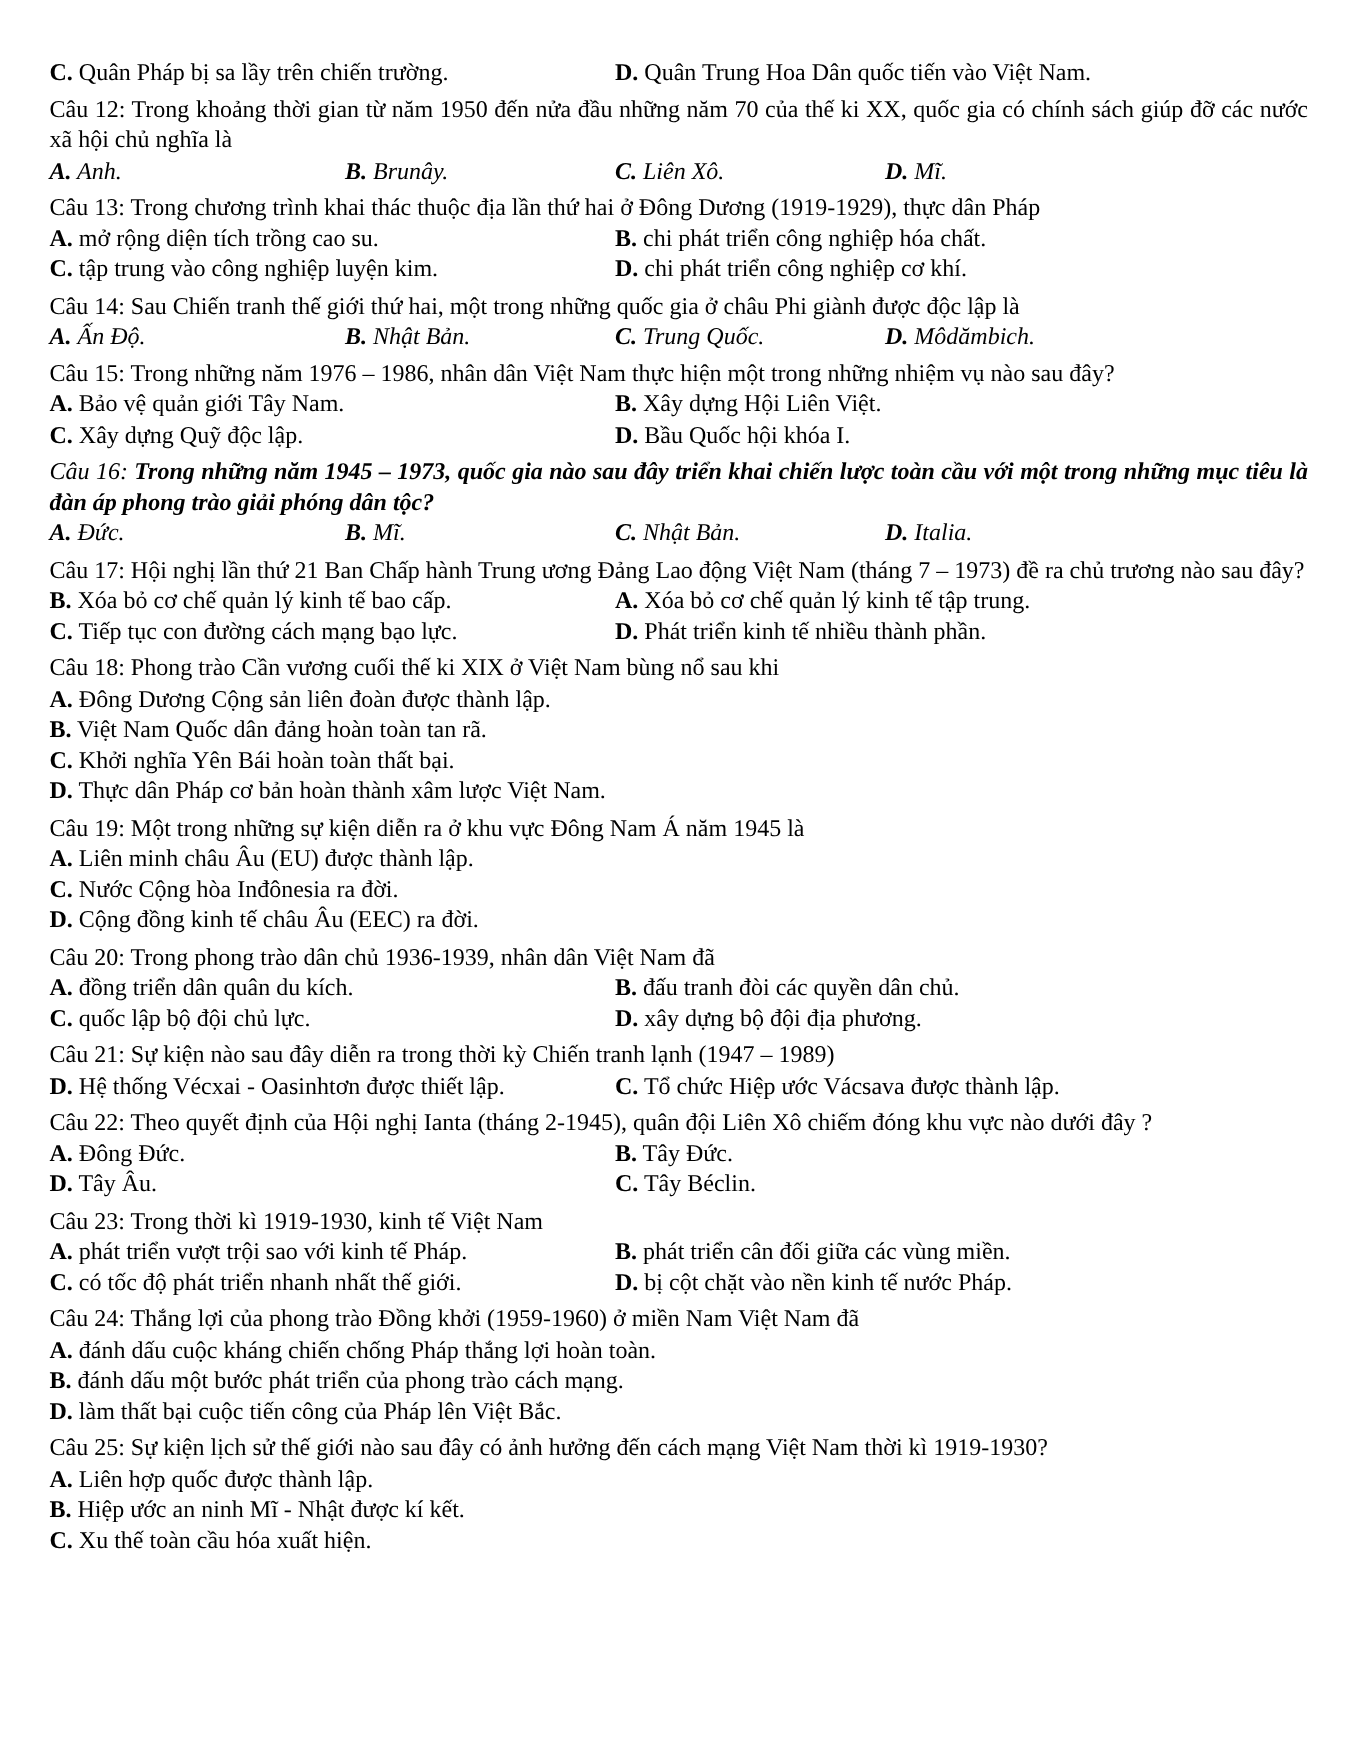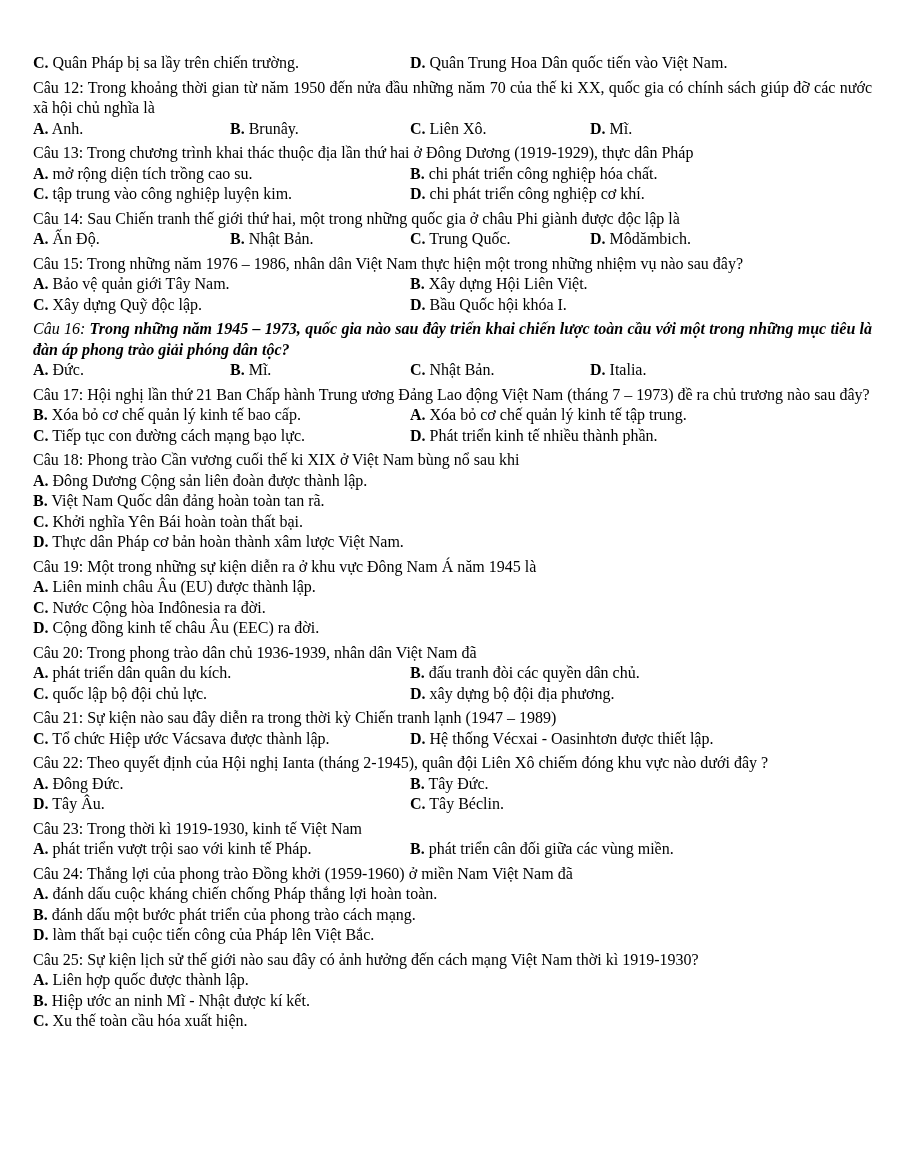--- a/index.html
+++ b/index.html
@@ -1,30 +1,30 @@
 <!DOCTYPE html>
 <html><head>
 <meta charset="utf-8">
 <style>
   html,body{margin:0;padding:0;background:#ffffff;}
   .page{
     width:900px;height:1087px;box-sizing:border-box;
     background:#ffffff;color:#000000;
     font-family:"Liberation Serif","DejaVu Serif",serif;
     font-size:16px;line-height:20.5px;
-    padding:53px 28px 0 33px;overflow:hidden;
+    padding:39px 28px 0 33px;overflow:hidden;
   }
   .q{margin-top:4px;}
   .q:first-child{margin-top:0;}
   .qtext{text-align:justify;}
   .qlabel{font-weight:normal;}
   .bi{font-weight:bold;font-style:italic;}
   .oletter{font-weight:bold;}
   .row{display:grid;}
-  .row.four{grid-template-columns:197px 180px 180px 1fr;}
+  .row.four{grid-template-columns:197px 180px 180px 1fr;font-style:italic;}
   .row.pair{grid-template-columns:377px 1fr;}
   .row.stack{grid-template-columns:1fr;}
   .cell{white-space:nowrap;}
 </style>
 </head>
 <body>
 
 <div class="page" id="page">
     <div class="q">
       <div class="row pair">
@@ -115,51 +115,55 @@
       <div class="row stack">
         <span class="cell"><span class="oletter">C.</span> <span>Nước Cộng hòa Inđônesia ra đời.</span></span>
       </div>
       <div class="row stack">
         <span class="cell"><span class="oletter">D.</span> <span>Cộng đồng kinh tế châu Âu (EEC) ra đời.</span></span>
       </div>
     </div>
     <div class="q">
       <div class="qtext"><span class="qlabel">Câu 20:</span> <span>Trong phong trào dân chủ 1936-1939, nhân dân Việt Nam đã</span></div>
       <div class="row pair">
-        <span class="cell"><span class="oletter">A.</span> <span>phát triển dân quân du kích.</span></span>
+        <span class="cell"><span class="oletter">A.</span> <span>đồng triển dân quân du kích.</span></span>
         <span class="cell"><span class="oletter">B.</span> <span>đấu tranh đòi các quyền dân chủ.</span></span>
       </div>
       <div class="row pair">
         <span class="cell"><span class="oletter">C.</span> <span>quốc lập bộ đội chủ lực.</span></span>
         <span class="cell"><span class="oletter">D.</span> <span>xây dựng bộ đội địa phương.</span></span>
       </div>
     </div>
     <div class="q">
       <div class="qtext"><span class="qlabel">Câu 21:</span> <span>Sự kiện nào sau đây diễn ra trong thời kỳ Chiến tranh lạnh (1947 – 1989)</span></div>
       <div class="row pair">
+        <span class="cell"><span class="oletter">D.</span> <span>Hệ thống Vécxai - Oasinhtơn được thiết lập.</span></span>
         <span class="cell"><span class="oletter">C.</span> <span>Tổ chức Hiệp ước Vácsava được thành lập.</span></span>
-        <span class="cell"><span class="oletter">D.</span> <span>Hệ thống Vécxai - Oasinhtơn được thiết lập.</span></span>
       </div>
     </div>
     <div class="q">
       <div class="qtext"><span class="qlabel">Câu 22:</span> <span>Theo quyết định của Hội nghị Ianta (tháng 2-1945), quân đội Liên Xô chiếm đóng khu vực nào dưới đây ?</span></div>
       <div class="row pair">
         <span class="cell"><span class="oletter">A.</span> <span>Đông Đức.</span></span>
         <span class="cell"><span class="oletter">B.</span> <span>Tây Đức.</span></span>
       </div>
       <div class="row pair">
         <span class="cell"><span class="oletter">D.</span> <span>Tây Âu.</span></span>
         <span class="cell"><span class="oletter">C.</span> <span>Tây Béclin.</span></span>
       </div>
     </div>
     <div class="q">
       <div class="qtext"><span class="qlabel">Câu 23:</span> <span>Trong thời kì 1919-1930, kinh tế Việt Nam</span></div>
       <div class="row pair">
         <span class="cell"><span class="oletter">A.</span> <span>phát triển vượt trội sao với kinh tế Pháp.</span></span>
         <span class="cell"><span class="oletter">B.</span> <span>phát triển cân đối giữa các vùng miền.</span></span>
+      </div>
+      <div class="row pair">
+        <span class="cell"><span class="oletter">C.</span> <span>có tốc độ phát triển nhanh nhất thế giới.</span></span>
+        <span class="cell"><span class="oletter">D.</span> <span>bị cột chặt vào nền kinh tế nước Pháp.</span></span>
       </div>
     </div>
     <div class="q">
       <div class="qtext"><span class="qlabel">Câu 24:</span> <span>Thắng lợi của phong trào Đồng khởi (1959-1960) ở miền Nam Việt Nam đã</span></div>
       <div class="row stack">
         <span class="cell"><span class="oletter">A.</span> <span>đánh dấu cuộc kháng chiến chống Pháp thắng lợi hoàn toàn.</span></span>
       </div>
       <div class="row stack">
         <span class="cell"><span class="oletter">B.</span> <span>đánh dấu một bước phát triển của phong trào cách mạng.</span></span>
       </div>

